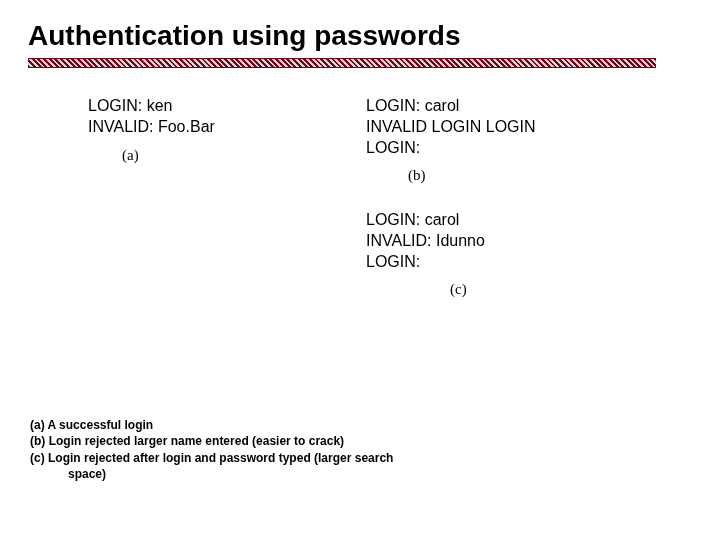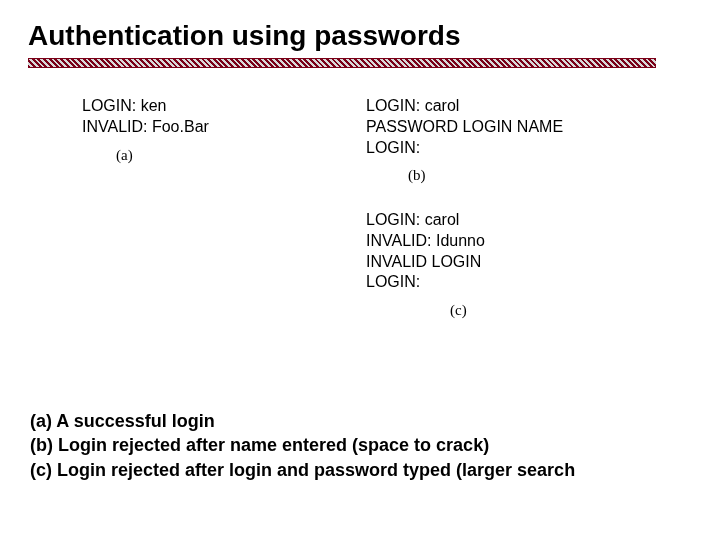--- a/index.html
+++ b/index.html
@@ -48,32 +48,32 @@
     font-size: 16px;
     line-height: 1.3;
     color: #000;
   }
   .panel .line { white-space: pre; }
   .panel-label {
     font-family: "Times New Roman", Times, serif;
     font-size: 15px;
     margin-top: 8px;
   }
-  .panel-a { left: 22px;  top: 6px; }
+  .panel-a { left: 28px;  top: 6px; }
   .panel-a .panel-label { margin-left: 34px; }
   .panel-b { left: 306px; top: 6px; }
   .panel-b .panel-label { margin-left: 42px; }
   .panel-c { left: 306px; top: 120px; }
   .panel-c .panel-label { margin-left: 84px; }
   .captions {
     position: absolute;
     left: 30px;
     bottom: 58px;
     font-family: "Comic Sans MS", "Comic Sans", cursive, sans-serif;
-    font-size: 18px;
+    font-size: 12px;
     font-weight: bold;
     line-height: 1.35;
   }
   .captions .cap { margin: 0; }
   .captions .cap.indent { padding-left: 38px; }
 </style>
 </head>
 <body>
 
 <div class="slide">
@@ -84,34 +84,34 @@
   <div class="examples">
 
     <div class="panel panel-a">
       <div class="line">LOGIN: ken</div>
       <div class="line">INVALID: Foo.Bar</div>
       <div class="panel-label">(a)</div>
     </div>
 
     <div class="panel panel-b">
       <div class="line">LOGIN: carol</div>
-      <div class="line">PASSWORD LOGIN NAME</div>
+      <div class="line">INVALID LOGIN LOGIN</div>
       <div class="line">LOGIN:</div>
       <div class="panel-label">(b)</div>
     </div>
 
     <div class="panel panel-c">
       <div class="line">LOGIN: carol</div>
       <div class="line">INVALID: Idunno</div>
-      <div class="line">INVALID LOGIN</div>
       <div class="line">LOGIN:</div>
       <div class="panel-label">(c)</div>
     </div>
 
   </div>
 
   <div class="captions">
     <p class="cap">(a) A successful login</p>
-    <p class="cap">(b) Login rejected after name entered (space to crack)</p>
+    <p class="cap">(b) Login rejected larger name entered (easier to crack)</p>
     <p class="cap">(c) Login rejected after login and password typed (larger search</p>
+    <p class="cap indent">space)</p>
   </div>
 
 </div>
 
 </body></html>

